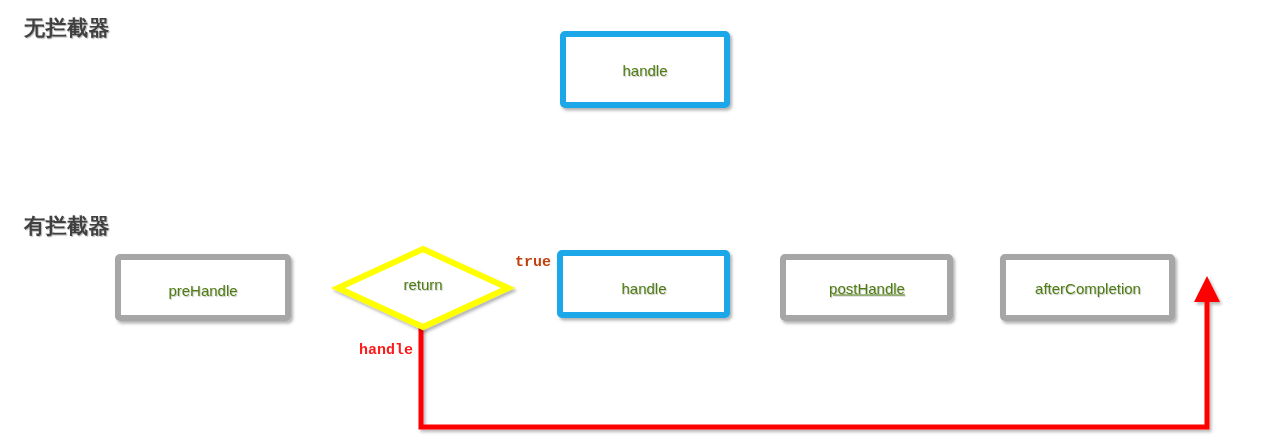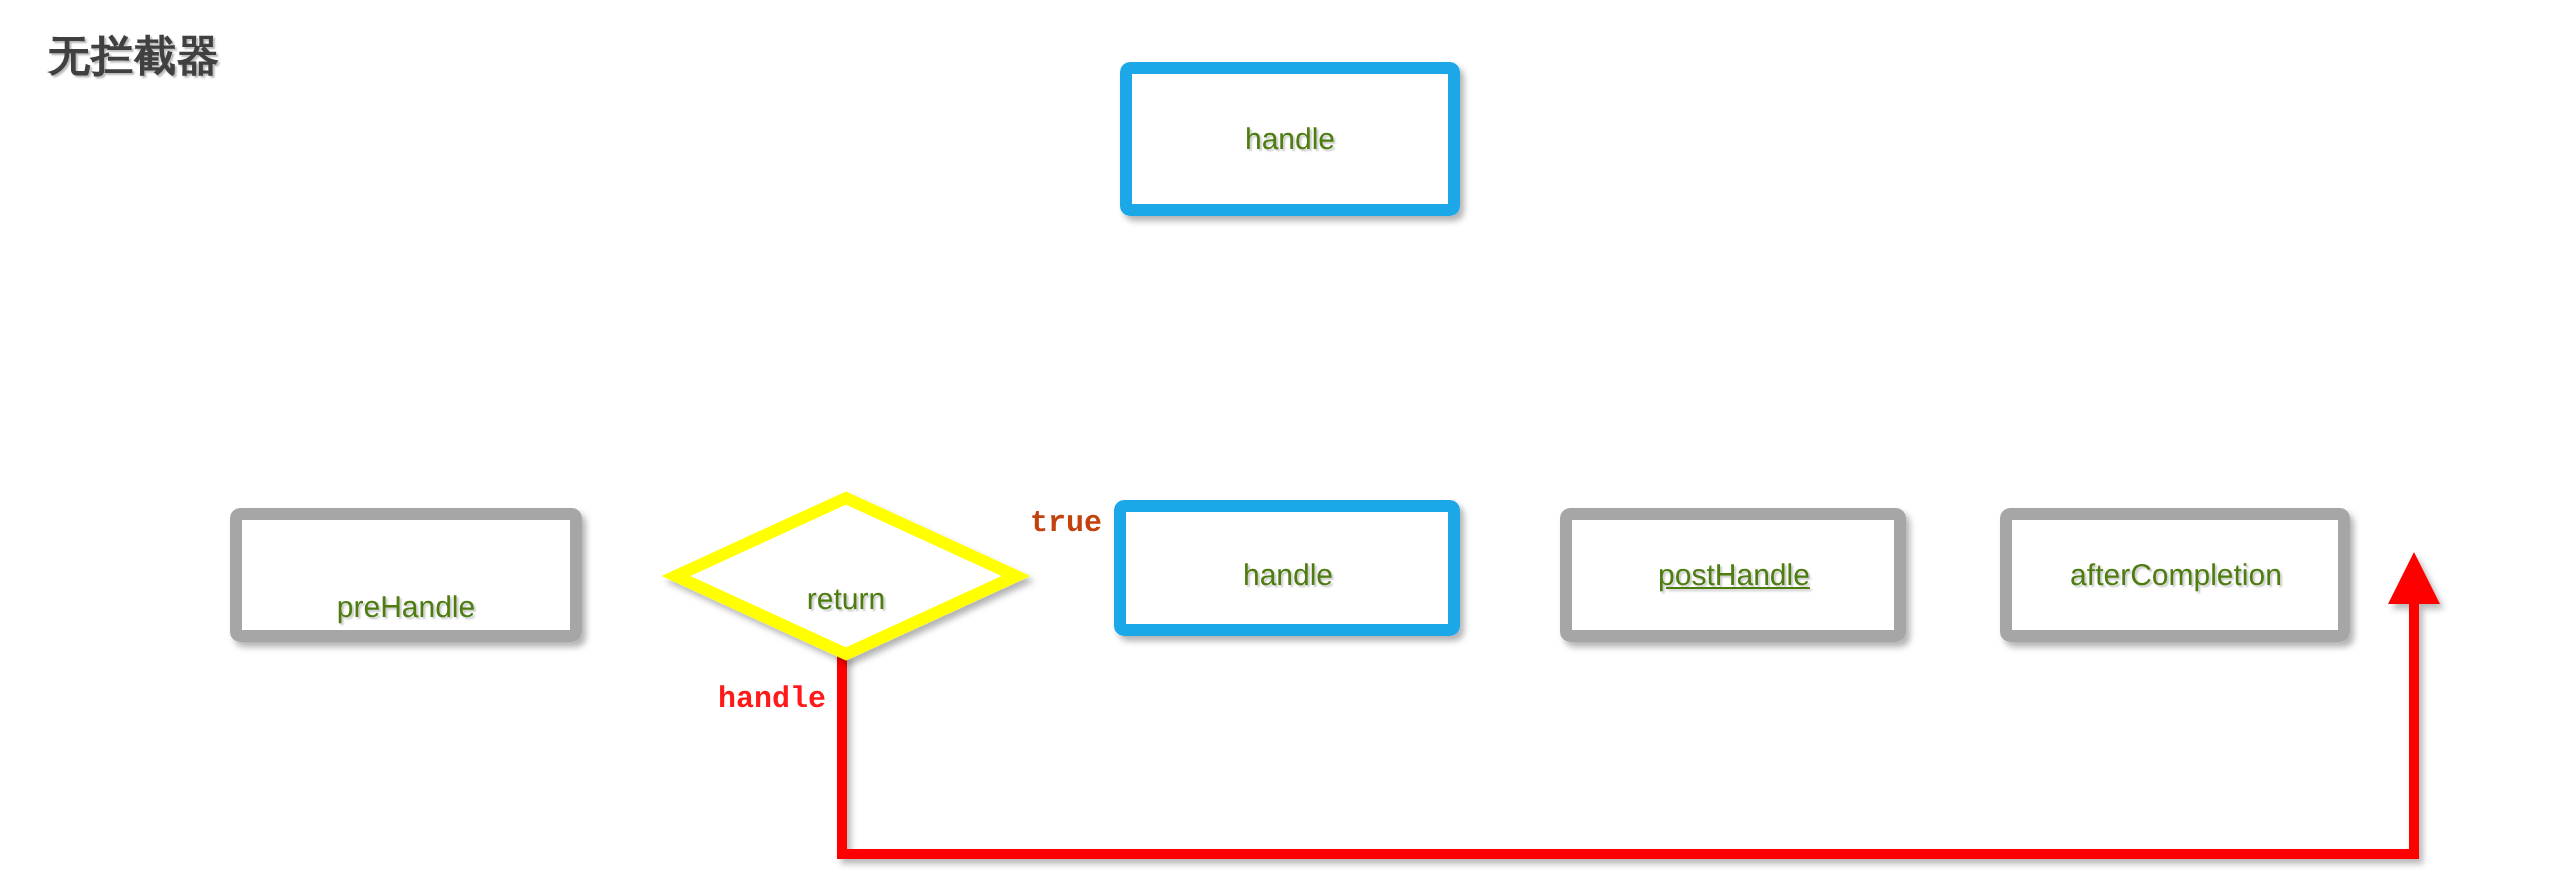--- a/index.html
+++ b/index.html
@@ -118,26 +118,27 @@
       <rect x="783" y="257" width="167" height="61" rx="2" ry="2" fill="#ffffff" stroke="#a6a6a6" stroke-width="6"></rect>
     </g>
 
     <g filter="url(#softshadow)">
       <rect x="1003" y="257" width="169" height="61" rx="2" ry="2" fill="#ffffff" stroke="#a6a6a6" stroke-width="6"></rect>
     </g>
   </svg>
 
   <div class="section-title" id="title-no-interceptor">无拦截器</div>
 
+  <div class="section-title" id="title-with-interceptor">有拦截器</div>
 
   <div class="node-label" style="left:645px; top:70px;">handle</div>
 
-  <div class="node-label" style="left:203px; top:304px;">preHandle</div>
+  <div class="node-label" style="left:203px; top:290px;">preHandle</div>
 
-  <div class="node-label" style="left:423px; top:300px;">return</div>
+  <div class="node-label" style="left:423px; top:284px;">return</div>
 
   <div class="node-label" style="left:644px; top:288px;">handle</div>
 
   <div class="node-label" style="left:867px; top:288px;text-decoration:underline;">postHandle</div>
 
   <div class="node-label" style="left:1088px; top:288px;">afterCompletion</div>
 
   <div class="edge-label true-label" style="left:533px; top:262px;">true</div>
 
   <div class="edge-label false-label" style="left:386px; top:350px;">handle</div>

